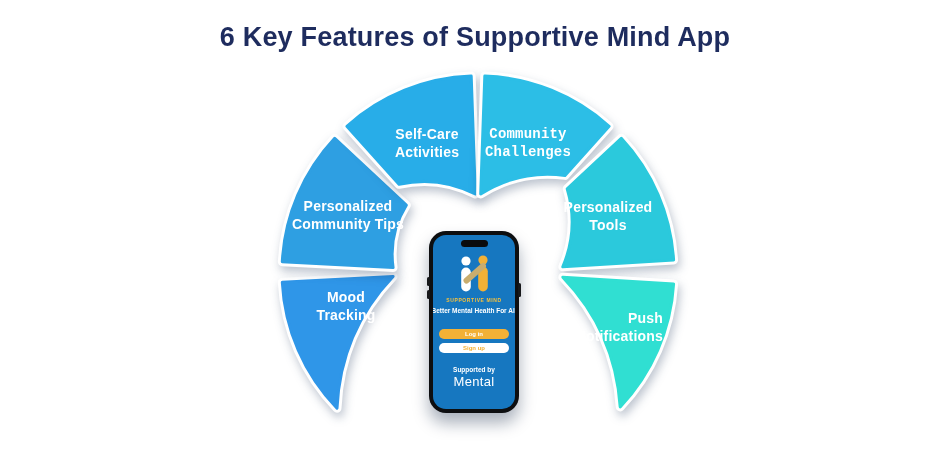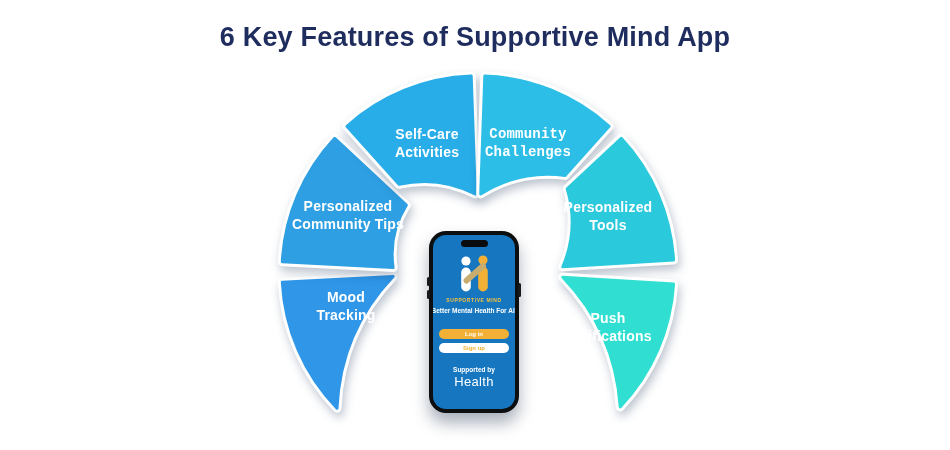--- a/index.html
+++ b/index.html
@@ -58,21 +58,21 @@
       <div class="feature-label" style="left: 346px; top: 306px; width: 100px;">Mood
 Tracking</div>
       <div class="feature-label" style="left: 348px; top: 215px; width: 120px;">Personalized
 Community Tips</div>
       <div class="feature-label" style="left: 427px; top: 143px; width: 100px;">Self-Care
 Activities</div>
       <div class="feature-label" style="left: 528px; top: 143px; width: 110px; font-family: Liberation Mono, monospace;">Community
 Challenges</div>
       <div class="feature-label" style="left: 608px; top: 216px; width: 110px;">Personalized
 Tools</div>
-      <div class="feature-label" style="left: 608px; top: 327px; width: 110px;">Push
+      <div class="feature-label" style="left: 608px; top: 327px; width: 110px; text-align: right;">Push
 Notifications</div>
     </div>
 
   <div class="phone">
     <span class="side-nub nub-l1"></span>
     <span class="side-nub nub-l2"></span>
     <span class="side-nub nub-r1"></span>
     <div class="screen">
       <div class="island"></div>
       <svg class="app-logo" width="36" height="40" viewBox="0 0 36 40">
@@ -80,17 +80,17 @@
         <rect x="5.2" y="12.5" width="9.6" height="24" rx="4.8" fill="#ffffff"></rect>
         <circle cx="27" cy="5" r="4.6" fill="#F2B136"></circle>
         <rect x="22.2" y="11.5" width="9.6" height="25" rx="4.8" fill="#F2B136"></rect>
         <line x1="10.5" y1="25.5" x2="27" y2="11" stroke="#C9AD6E" stroke-width="6" stroke-linecap="round"></line>
       </svg>
       <div class="app-name">SUPPORTIVE MIND</div>
       <div class="tagline">"Better Mental Health For All"</div>
       <div class="pbtn login">Log in</div>
       <div class="pbtn signup">Sign up</div>
       <div class="supported">Supported by</div>
-      <div class="infosys">Health</div>
+      <div class="infosys">Mental</div>
     </div>
   </div>
 
 </div>
 
 </body></html>

